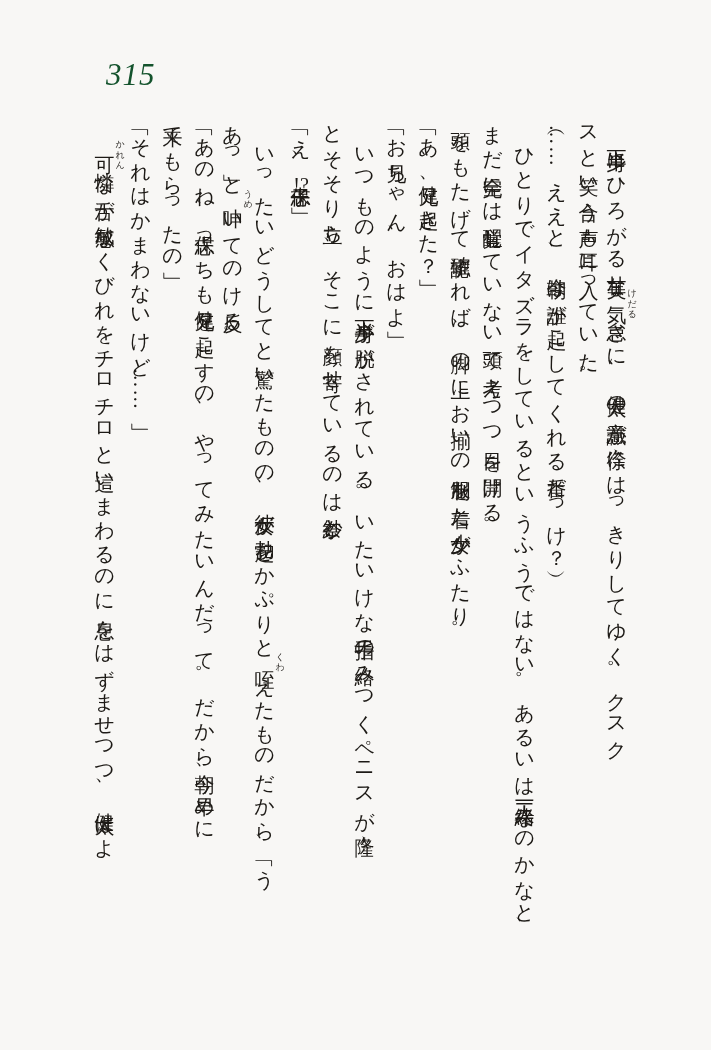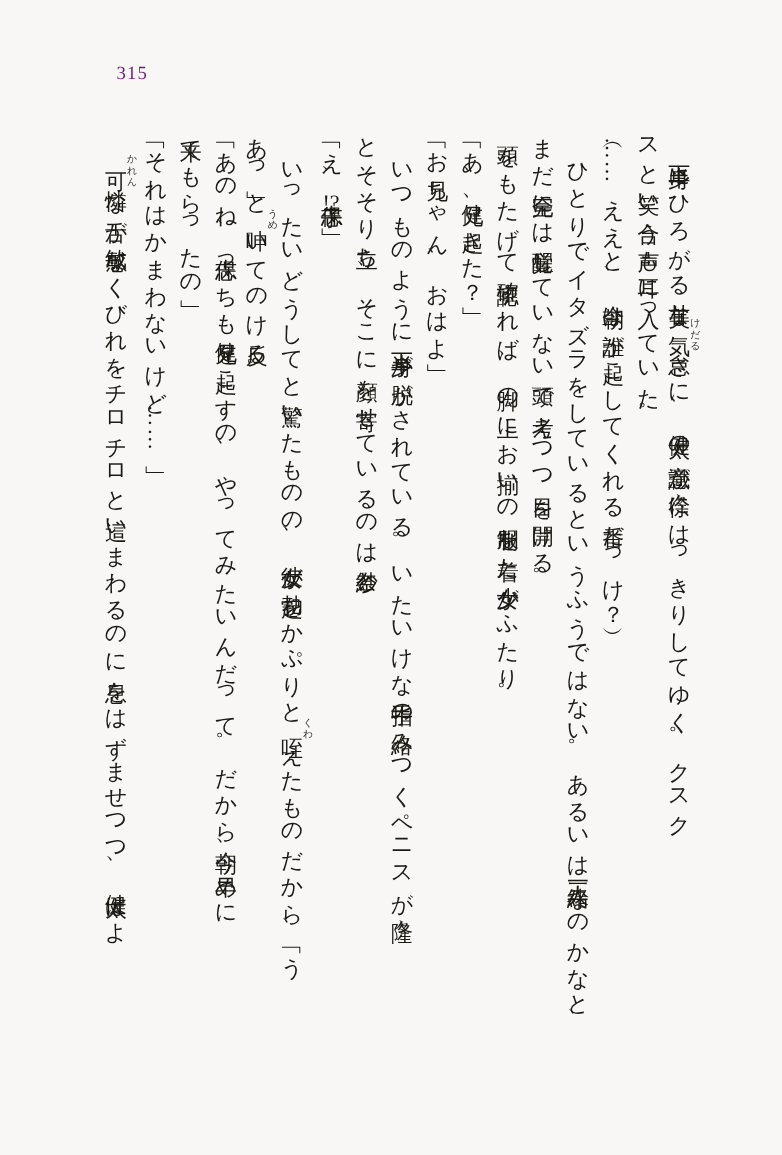--- a/index.html
+++ b/index.html
@@ -7,23 +7,24 @@
     position:relative;
     width:711px;height:1050px;
     background:#f8f7f5;
     overflow:hidden;
     font-family:"Liberation Serif","DejaVu Serif",serif;
     color:#1d1a16;
   }
   .page-number{
     position:absolute;
     top:57px;left:106px;
-    font-size:17px;
+    font-size:31px;
+    font-style:italic;
     letter-spacing:1px;
-    color:#701a75;
+    color:#14532d;
   }
   .text-block{
     position:absolute;
     top:112px;right:74px;
     height:820px;
     writing-mode:vertical-rl;
     -webkit-writing-mode:vertical-rl;
     font-size:20px;
     line-height:32px;
     letter-spacing:1.5px;

